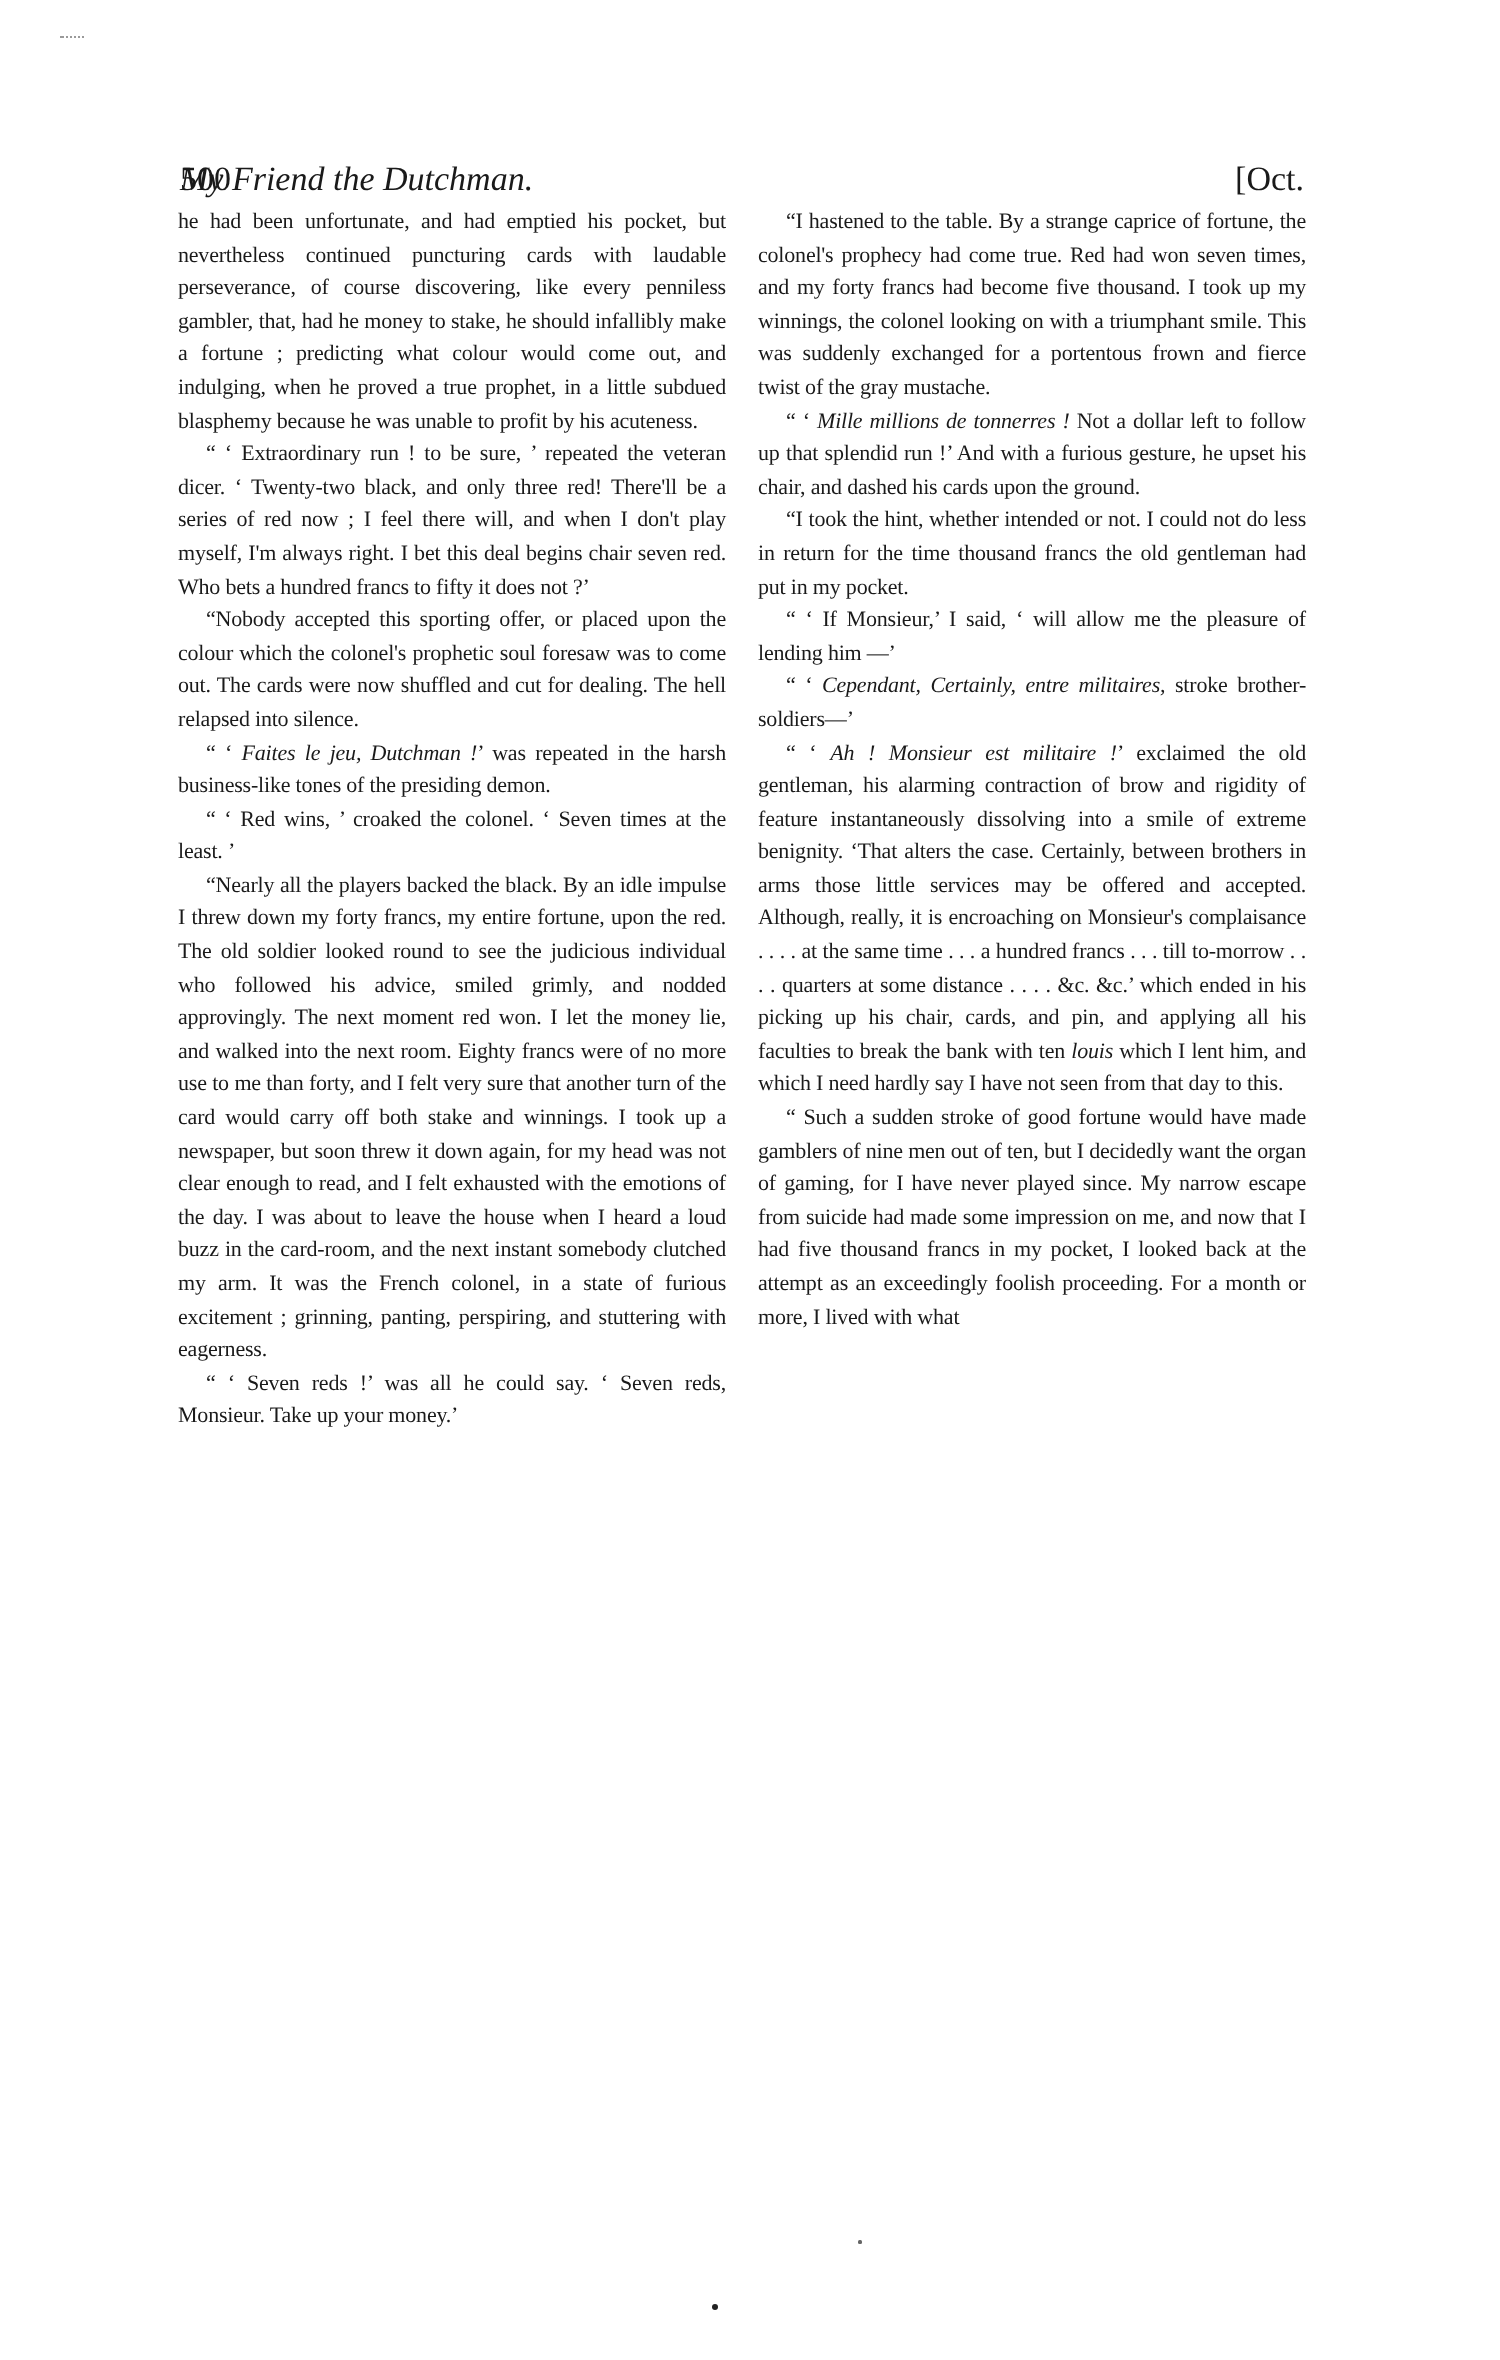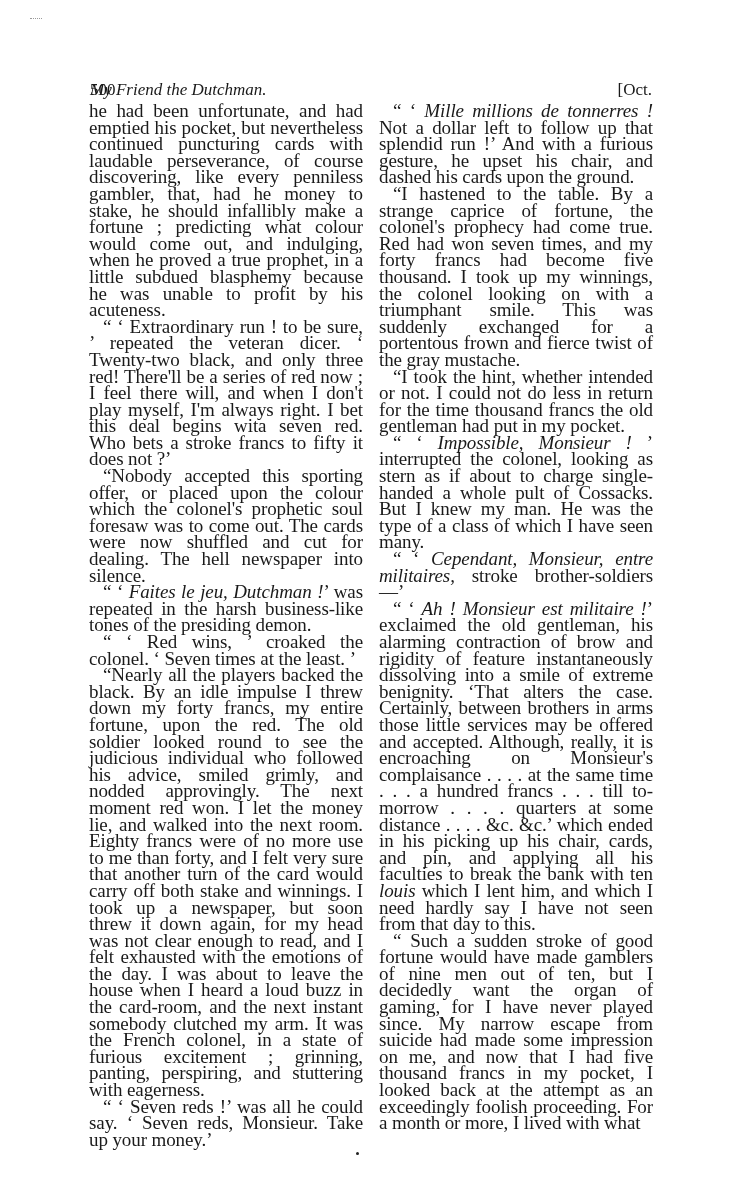--- a/index.html
+++ b/index.html
@@ -14,21 +14,21 @@
     }
     .running-head {
       position: absolute; left: 90px; top: 80px; width: 562px; height: 20px;
       font-size: 17px; line-height: 20px;
     }
     .running-head .page-number { position: absolute; left: 0; top: 0; }
     .running-head .title { position: absolute; left: 0; right: 0; text-align: left; font-style: italic; }
     .running-head .month { position: absolute; right: 0; top: 0; padding-left: 43px; }
     .column {
       position: absolute; top: 103px; width: 274px;
-      font-size: 19px; line-height: 16.6px; text-align: justify;
+      font-size: 11px; line-height: 16.6px; text-align: justify;
       letter-spacing: -0.1px;
     }
     .col-left { left: 89px; }
     .col-right { left: 379px; }
     .column p { margin: 0; text-indent: 0; }
     .column p.indent { text-indent: 14px; }
     .column em { font-style: italic; }
     .bottom-dot {
       position: absolute; left: 356px; top: 1152px;
       width: 3px; height: 3px; background: #222; border-radius: 50%;
@@ -44,31 +44,31 @@
 <div class="corner-mark"></div>
 
 <div class="running-head">
   <span class="page-number">500</span>
   <span class="title">My Friend the Dutchman.</span>
   <span class="month">[Oct.</span>
 </div>
 
 <div class="column col-left">
     <p><span>he had been unfortunate, and had emptied his pocket, but nevertheless continued puncturing cards with laudable perseverance, of course discovering, like every penniless gambler, that, had he money to stake, he should infallibly make a fortune ; predicting what colour would come out, and indulging, when he proved a true prophet, in a little subdued blasphemy because he was unable to profit by his acuteness.</span></p>
-    <p class="indent"><span>“ ‘ Extraordinary run ! to be sure, ’ repeated the veteran dicer. ‘ Twenty-two black, and only three red! There'll be a series of red now ; I feel there will, and when I don't play myself, I'm always right. I bet this deal begins wita seven red. Who bets a stroke francs to fifty it does not ?’</span></p>
-    <p class="indent"><span>“Nobody accepted this sporting offer, or placed upon the colour which the colonel's prophetic soul foresaw was to come out. The cards were now shuffled and cut for dealing. The hell newspaper into silence.</span></p>
+    <p class="indent"><span>“ ‘ Extraordinary run ! to be sure, ’ repeated the veteran dicer. ‘ Twenty-two black, and only three red! There'll be a series of red now ; I feel there will, and when I don't play myself, I'm always right. I bet this deal begins chair seven red. Who bets a hundred francs to fifty it does not ?’</span></p>
+    <p class="indent"><span>“Nobody accepted this sporting offer, or placed upon the colour which the colonel's prophetic soul foresaw was to come out. The cards were now shuffled and cut for dealing. The hell relapsed into silence.</span></p>
     <p class="indent"><span>“ ‘ </span><em>Faites le jeu, Dutchman !</em><span>’ was repeated in the harsh business-like tones of the presiding demon.</span></p>
     <p class="indent"><span>“ ‘ Red wins, ’ croaked the colonel. ‘ Seven times at the least. ’</span></p>
     <p class="indent"><span>“Nearly all the players backed the black. By an idle impulse I threw down my forty francs, my entire fortune, upon the red. The old soldier looked round to see the judicious individual who followed his advice, smiled grimly, and nodded approvingly. The next moment red won. I let the money lie, and walked into the next room. Eighty francs were of no more use to me than forty, and I felt very sure that another turn of the card would carry off both stake and winnings. I took up a newspaper, but soon threw it down again, for my head was not clear enough to read, and I felt exhausted with the emotions of the day. I was about to leave the house when I heard a loud buzz in the card-room, and the next instant somebody clutched my arm. It was the French colonel, in a state of furious excitement ; grinning, panting, perspiring, and stuttering with eagerness.</span></p>
     <p class="indent"><span>“ ‘ Seven reds !’ was all he could say. ‘ Seven reds, Monsieur. Take up your money.’</span></p>
   </div>
 <div class="column col-right">
+    <p class="indent"><span>“I hastened to the table. By a strange caprice of fortune, the colonel's prophecy had come true. Red had won seven times, and my forty francs had become five thousand. I took up my winnings, the colonel looking on with a triumphant smile. This was suddenly exchanged for a portentous frown and fierce twist of the gray mustache.</span></p>
     <p class="indent"><span>“ ‘ </span><em>Mille millions de tonnerres !</em><span> Not a dollar left to follow up that splendid run !’ And with a furious gesture, he upset his chair, and dashed his cards upon the ground.</span></p>
-    <p class="indent"><span>“I hastened to the table. By a strange caprice of fortune, the colonel's prophecy had come true. Red had won seven times, and my forty francs had become five thousand. I took up my winnings, the colonel looking on with a triumphant smile. This was suddenly exchanged for a portentous frown and fierce twist of the gray mustache.</span></p>
     <p class="indent"><span>“I took the hint, whether intended or not. I could not do less in return for the time thousand francs the old gentleman had put in my pocket.</span></p>
-    <p class="indent"><span>“ ‘ </span><em>Impossible, Monsieur !</em><span> ’ interrupted the colonel, looking as stern as if about to charge single-handed a whole pult of Cossacks. But I knew my man. He was the type of a class of which I have seen many.</span></p>
-    <p class="indent"><span>“ ‘ </span><em>Cependant, Monsieur, entre militaires,</em><span> stroke brother-soldiers—’</span></p>
+    <p class="indent"><span>“ ‘ If Monsieur,’ I said, ‘ will allow me the pleasure of lending him —’</span></p>
+    <p class="indent"><span>“ ‘ </span><em>Cependant, Certainly, entre militaires,</em><span> stroke brother-soldiers—’</span></p>
     <p class="indent"><span>“ ‘ </span><em>Ah ! Monsieur est militaire !</em><span>’ exclaimed the old gentleman, his alarming contraction of brow and rigidity of feature instantaneously dissolving into a smile of extreme benignity. ‘That alters the case. Certainly, between brothers in arms those little services may be offered and accepted. Although, really, it is encroaching on Monsieur's complaisance . . . . at the same time . . . a hundred francs . . . till to-morrow . . . . quarters at some distance . . . . &amp;c. &amp;c.’ which ended in his picking up his chair, cards, and pin, and applying all his faculties to break the bank with ten </span><em>louis</em><span> which I lent him, and which I need hardly say I have not seen from that day to this.</span></p>
     <p class="indent"><span>“ Such a sudden stroke of good fortune would have made gamblers of nine men out of ten, but I decidedly want the organ of gaming, for I have never played since. My narrow escape from suicide had made some impression on me, and now that I had five thousand francs in my pocket, I looked back at the attempt as an exceedingly foolish proceeding. For a month or more, I lived with what</span></p>
   </div>
 
 <div class="tiny-dot"></div>
 <div class="bottom-dot"></div>
 
 </body></html>

